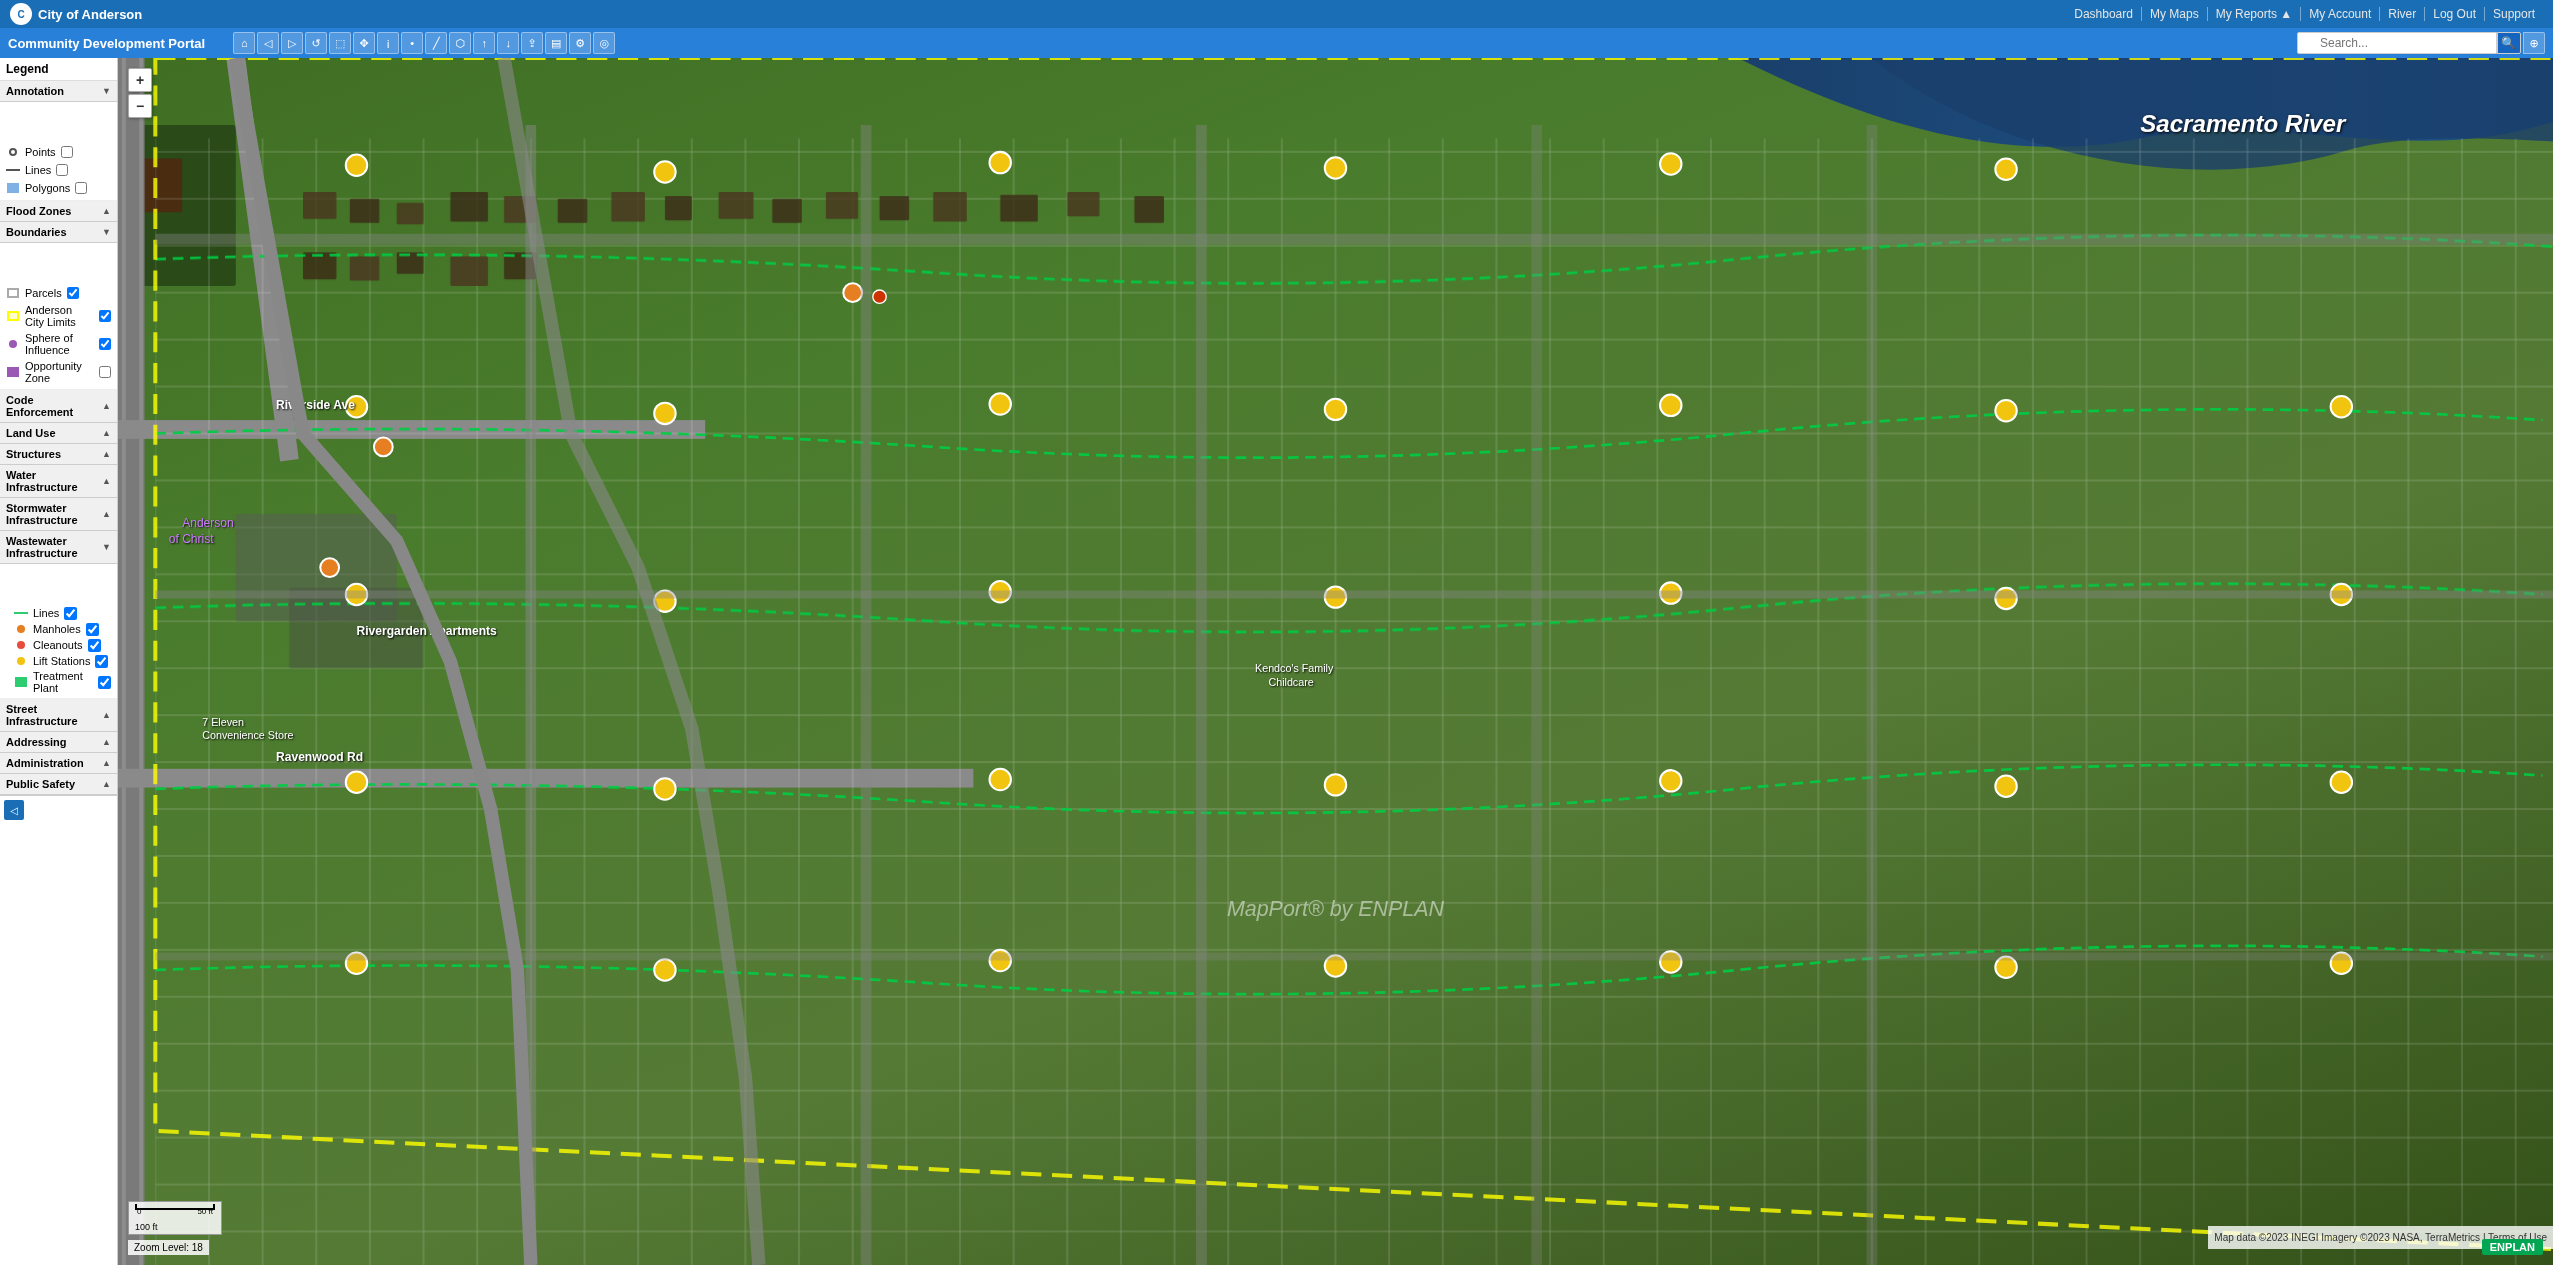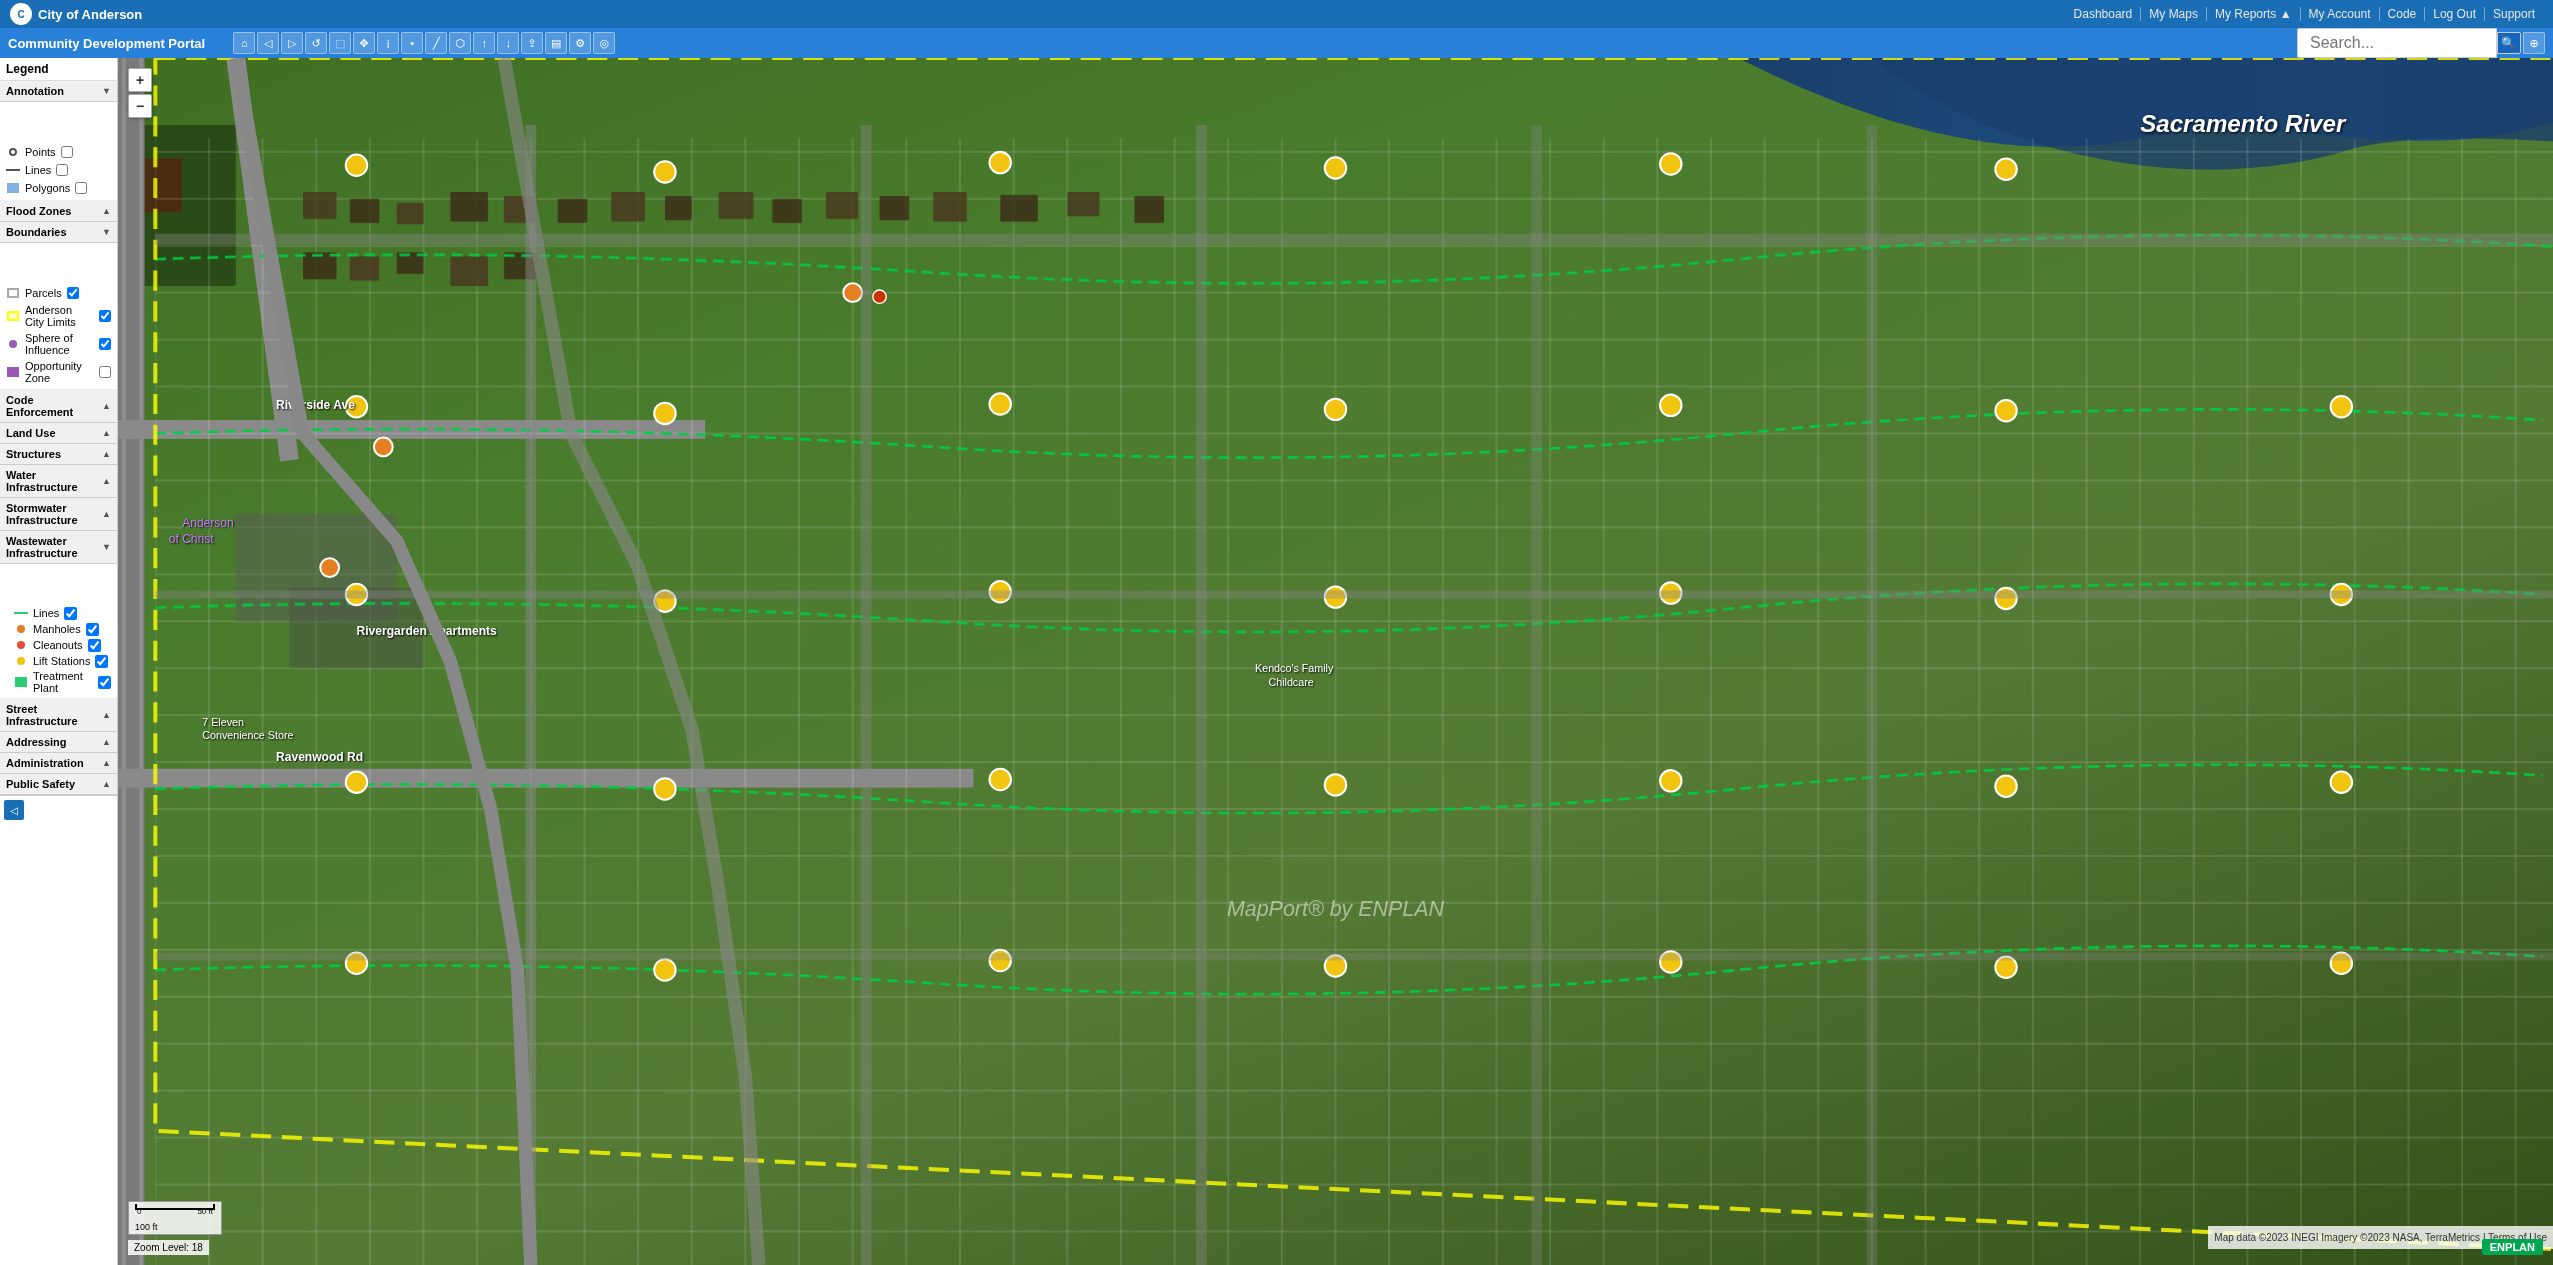--- a/index.html
+++ b/index.html
@@ -69,24 +69,24 @@
       font-size: 11px;
       border-radius: 2px;
     }
     #toolbar .search-area {
       margin-left: auto;
       display: flex;
       align-items: center;
     }
     #toolbar .search-input {
       width: 200px;
-      height: 30px;
-      padding: 2px 12px;
+      height: 22px;
+      padding: 2px 22px;
       border: 1px solid #ccc;
-      font-size: 16px;
+      font-size: 12px;
       border-radius: 2px 0 0 2px;
     }
     #toolbar .search-btn {
       background: #1565c0;
       border: 1px solid #ccc;
       width: 24px; height: 22px;
       color: white;
       cursor: pointer;
       display: flex; align-items: center; justify-content: center;
       border-radius: 0 2px 2px 0;
@@ -302,21 +302,21 @@
     <div class="logo-circle">
       <span>C</span>
     </div>
     <span>City of Anderson</span>
   </div>
   <div class="nav-links">
     <a>Dashboard</a>
     <a>My Maps</a>
     <a>My Reports ▲</a>
     <a>My Account</a>
-    <a>Code</a>
+    <a>River</a>
     <a>Log Out</a>
     <a>Support</a>
   </div>
 </div>
 
 <div id="toolbar">
   <span class="app-title">Community Development Portal</span>
   <div class="tool-btn">⌂</div>
   <div class="tool-btn">◁</div>
   <div class="tool-btn">▷</div>

